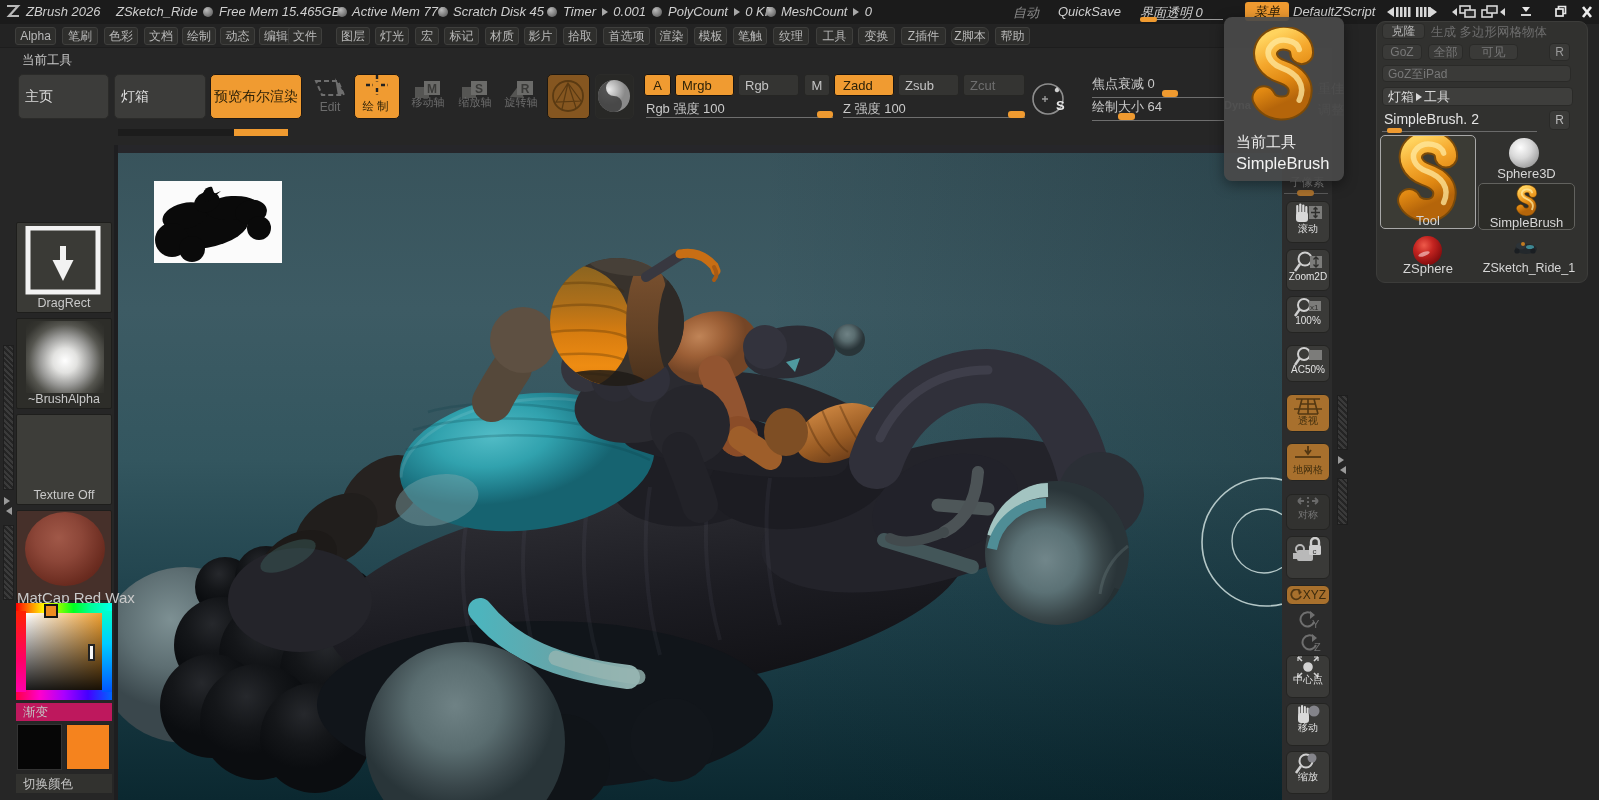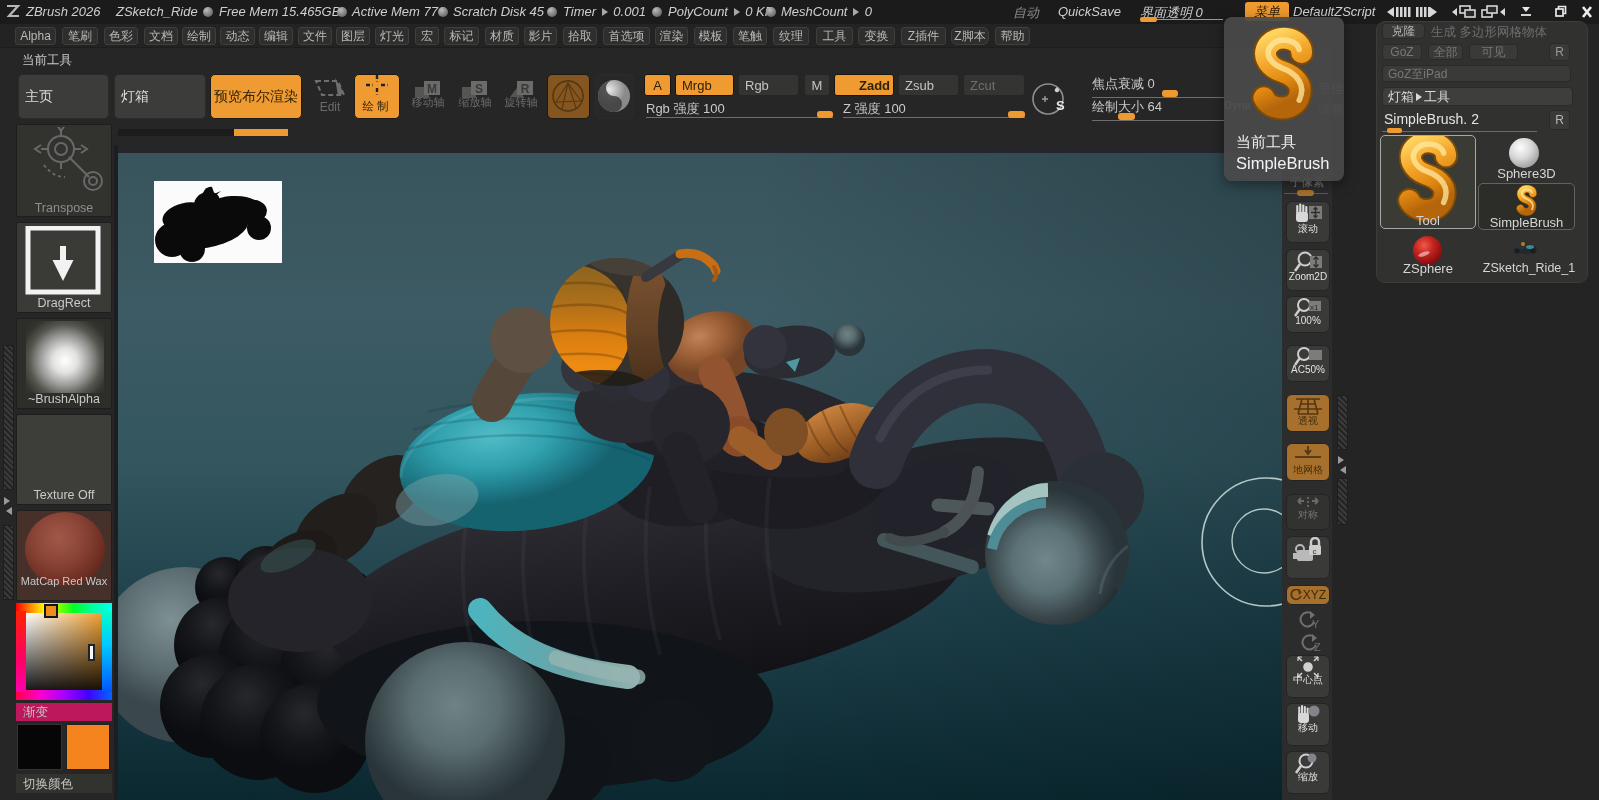--- a/index.html
+++ b/index.html
@@ -349,21 +349,21 @@
   </div>
 
   <div id="menubar">
     <span class="mi" style="left:15px; width:41px;">Alpha</span>
     <span class="mi" style="left:62px; width:36px;">笔刷</span>
     <span class="mi" style="left:104px; width:34px;">色彩</span>
     <span class="mi" style="left:144px; width:34px;">文档</span>
     <span class="mi" style="left:182px; width:34px;">绘制</span>
     <span class="mi" style="left:220px; width:35px;">动态</span>
     <span class="mi" style="left:259px; width:34px;">编辑</span>
-    <span class="mi" style="left:298px; width:34px;text-align:center;">文件</span>
+    <span class="mi" style="left:288px; width:34px;text-align:center;">文件</span>
     <span class="mi" style="left:336px; width:34px;">图层</span>
     <span class="mi" style="left:375px; width:34px;">灯光</span>
     <span class="mi" style="left:415px; width:24px;">宏</span>
     <span class="mi" style="left:444px; width:35px;">标记</span>
     <span class="mi" style="left:485px; width:34px;">材质</span>
     <span class="mi" style="left:524px; width:33px;">影片</span>
     <span class="mi" style="left:563px; width:34px;text-align:center;">拾取</span>
     <span class="mi" style="left:603px; width:47px;">首选项</span>
     <span class="mi" style="left:655px; width:33px;">渲染</span>
     <span class="mi" style="left:694px; width:33px;">模板</span>
@@ -446,21 +446,21 @@
           </defs>
           <circle cx="18" cy="21" r="16" fill="url(#yy1)"></circle>
           <path d="M18 5 A16 16 0 0 0 18 37 A8 8 0 0 0 18 21 A8 8 0 0 1 18 5" fill="#3c3c3c" opacity="0.85"></path>
         </svg>
     </div>
 
     <div class="smbtn orange" style="left:644px; top:8px; width:27px; line-height:21px;">A</div>
     <div class="smbtn orange" style="left:675px; top:8px; width:59px; line-height:21px; text-align:left; padding-left:6px;">Mrgb</div>
     <div class="smbtn" style="left:738px; top:8px; width:61px; line-height:21px; text-align:left; padding-left:6px;">Rgb</div>
     <div class="smbtn" style="left:804px; top:8px; width:26px; line-height:21px;">M</div>
-    <div class="smbtn orange" style="left:834px; top:8px; width:60px; line-height:21px; text-align:left; padding-left:24px;font-weight:bold;">Zadd</div>
+    <div class="smbtn orange" style="left:834px; top:8px; width:60px; line-height:21px; text-align:left; padding-left:8px;">Zadd</div>
     <div class="smbtn" style="left:898px; top:8px; width:61px; line-height:21px; text-align:left; padding-left:6px;">Zsub</div>
     <div class="smbtn" style="left:963px; top:8px; width:62px; line-height:21px; text-align:left; padding-left:6px; color:#6f6f6f;">Zcut</div>
 
     <span class="sldtext" style="left:646px; top:34px;">Rgb 强度 100</span>
     <div class="sldline" style="left:646px; top:51px; width:187px;"></div>
     <div class="sldhandle" style="left:817px; top:45px; width:16px;"></div>
     <span class="sldtext" style="left:843px; top:34px;">Z 强度 100</span>
     <div class="sldline" style="left:843px; top:51px; width:182px;"></div>
     <div class="sldhandle" style="left:1008px; top:45px; width:17px;"></div>
 
@@ -478,35 +478,20 @@
     <div class="sldline" style="left:1092px; top:54px; width:132px;"></div>
     <div class="sldhandle" style="left:1118px; top:47px; width:17px;"></div>
     <span style="position:absolute; left:1224px; top:33px; color:#9c9c9c; font-size:11px; font-weight:bold;">Dyna</span>
 
     <div class="abs" style="left:118px; top:63px; width:116px; height:7px; background:#1c1c1c;"></div>
     <div class="abs" style="left:234px; top:63px; width:54px; height:7px; background:#ef9a30;"></div>
   </div>
 
   <div id="leftpanel" style="top:120px; height:680px;">
 
-    <div class="lcell" style="top:4px; height:93px;">
-      <svg width="94" height="70" viewBox="0 0 94 70" style="display:block; margin:2px auto 0;">
-        <g stroke="#686868" fill="none" stroke-width="2">
-          <circle cx="44" cy="22" r="13"></circle>
-            <circle cx="44" cy="22" r="6"></circle>
-          <path d="M44 2 L44 9 M44 35 L44 42 M24 22 L31 22 M57 22 L64 22"></path>
-          <path d="M40 -2 L44 4 L48 -2 M24 18 L18 22 L24 26 M64 18 L70 22 L64 26"></path>
-          <path d="M27 38 C33 46 40 50 48 50" stroke-dasharray="3 3"></path>
-          <path d="M52 30 L72 50"></path>
-          <circle cx="76" cy="54" r="9"></circle>
-            <circle cx="76" cy="54" r="4"></circle>
-        </g>
-      </svg>
-      <div class="llabel" style="top:76px; color:#8d8d8d;">Transpose</div>
-    </div>
 
     <div class="lcell" style="top:102px; height:91px; background:#3a3a36;">
       <svg width="94" height="70" viewBox="0 0 94 70" style="display:block; margin:3px auto 0;">
         <rect x="11" y="2" width="70" height="64" fill="none" stroke="#f2f2f2" stroke-width="5"></rect>
         <path d="M46 20 L46 36" stroke="#f2f2f2" stroke-width="6" fill="none"></path>
           <path d="M46 55 L35.5 34 L56.5 34 Z" fill="#f2f2f2"></path>
       </svg>
       <div class="llabel" style="top:73px;">DragRect</div>
     </div>
 
@@ -514,21 +499,21 @@
       <div style="position:absolute; left:9px; top:2px; width:78px; height:72px; background:radial-gradient(circle at 50% 55%, #ffffff 0%, #e2e2e0 22%, #9a9a98 45%, #55554f 65%, #34342f 82%, #2d2d29 95%);"></div>
       <div class="llabel" style="top:73px;">~BrushAlpha</div>
     </div>
 
     <div class="lcell" style="top:294px; height:91px; background:#3d3d39;">
       <div class="llabel" style="top:73px;">Texture Off</div>
     </div>
 
     <div class="lcell" style="top:390px; height:91px; background:#46302a;">
       <div style="position:absolute; left:8px; top:1px; width:80px; height:74px; border-radius:50%; background:radial-gradient(circle at 42% 35%, #a05848 0%, #8c4638 35%, #6b2c20 70%, #521c12 100%);"></div>
-      <div class="llabel" style="top:64px; font-size:11px; white-space:nowrap;">MatCap Red Wax</div>
+      <div class="llabel" style="top:78px; font-size:15px; white-space:nowrap;">MatCap Red Wax</div>
     </div>
 
     <div class="abs" style="left:16px; top:483px; width:96px; height:97px; background:#222;">
       <div class="abs" style="left:0; top:0; width:96px; height:10px; background:linear-gradient(90deg,#ff0000,#ff8800 15%,#ffff00 30%,#88ff00 45%,#00ff22 60%,#00ff99 78%,#00ffee 100%);"></div>
       <div class="abs" style="left:0; top:87px; width:96px; height:10px; background:linear-gradient(90deg,#ff0044,#ff00cc 25%,#aa00ff 50%,#4400ff 75%,#0066ff 100%);"></div>
       <div class="abs" style="left:0; top:8px; width:10px; height:81px; background:linear-gradient(180deg,#ff2200,#ff0066 60%,#ff00aa 100%);"></div>
       <div class="abs" style="left:86px; top:8px; width:10px; height:81px; background:linear-gradient(180deg,#00ffcc,#00ccff 40%,#0055ff 100%);"></div>
       <div class="abs" style="left:10px; top:10px; width:76px; height:77px; background:linear-gradient(to bottom, rgba(0,0,0,0) , rgba(0,0,0,0.9)), linear-gradient(90deg, #ffffff, #f0a030);"></div>
       <div class="abs" style="left:28px; top:1px; width:14px; height:14px; background:#ef8c20; border:2.5px solid #141414;"></div>
       <div class="abs" style="left:72px; top:41px; width:7px; height:17px; background:#f8f8f8; border:2px solid #222;"></div>

